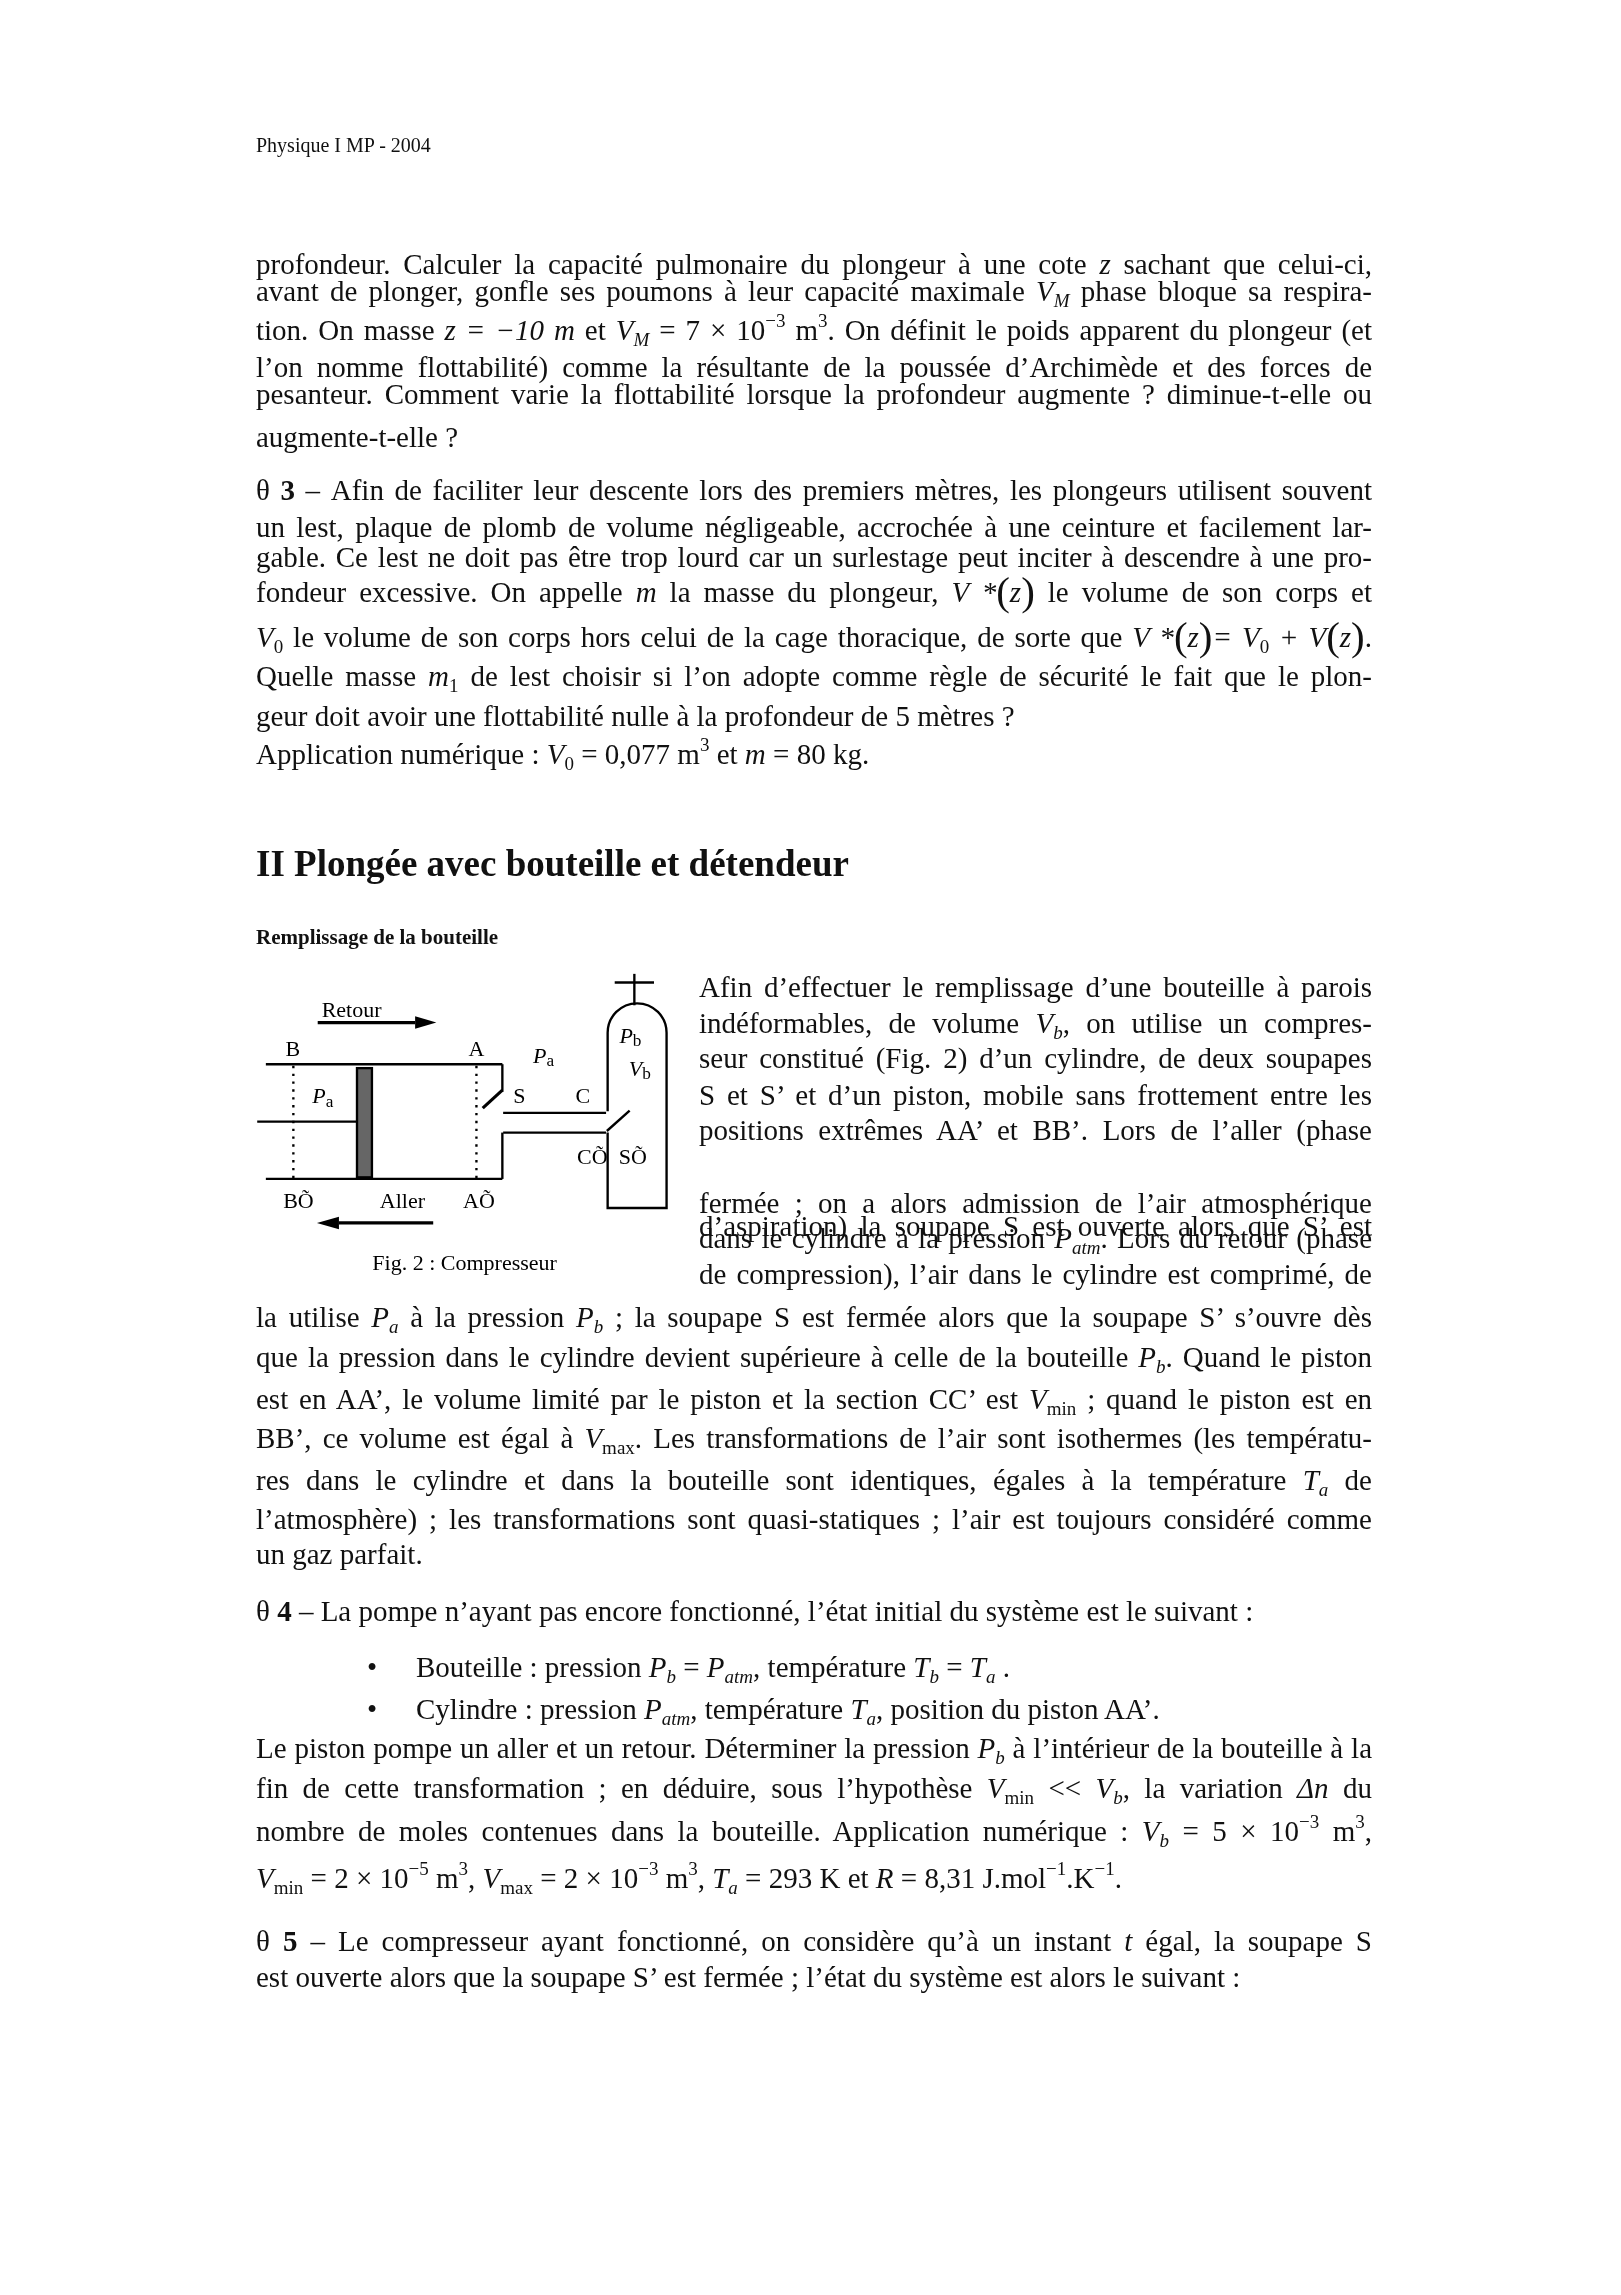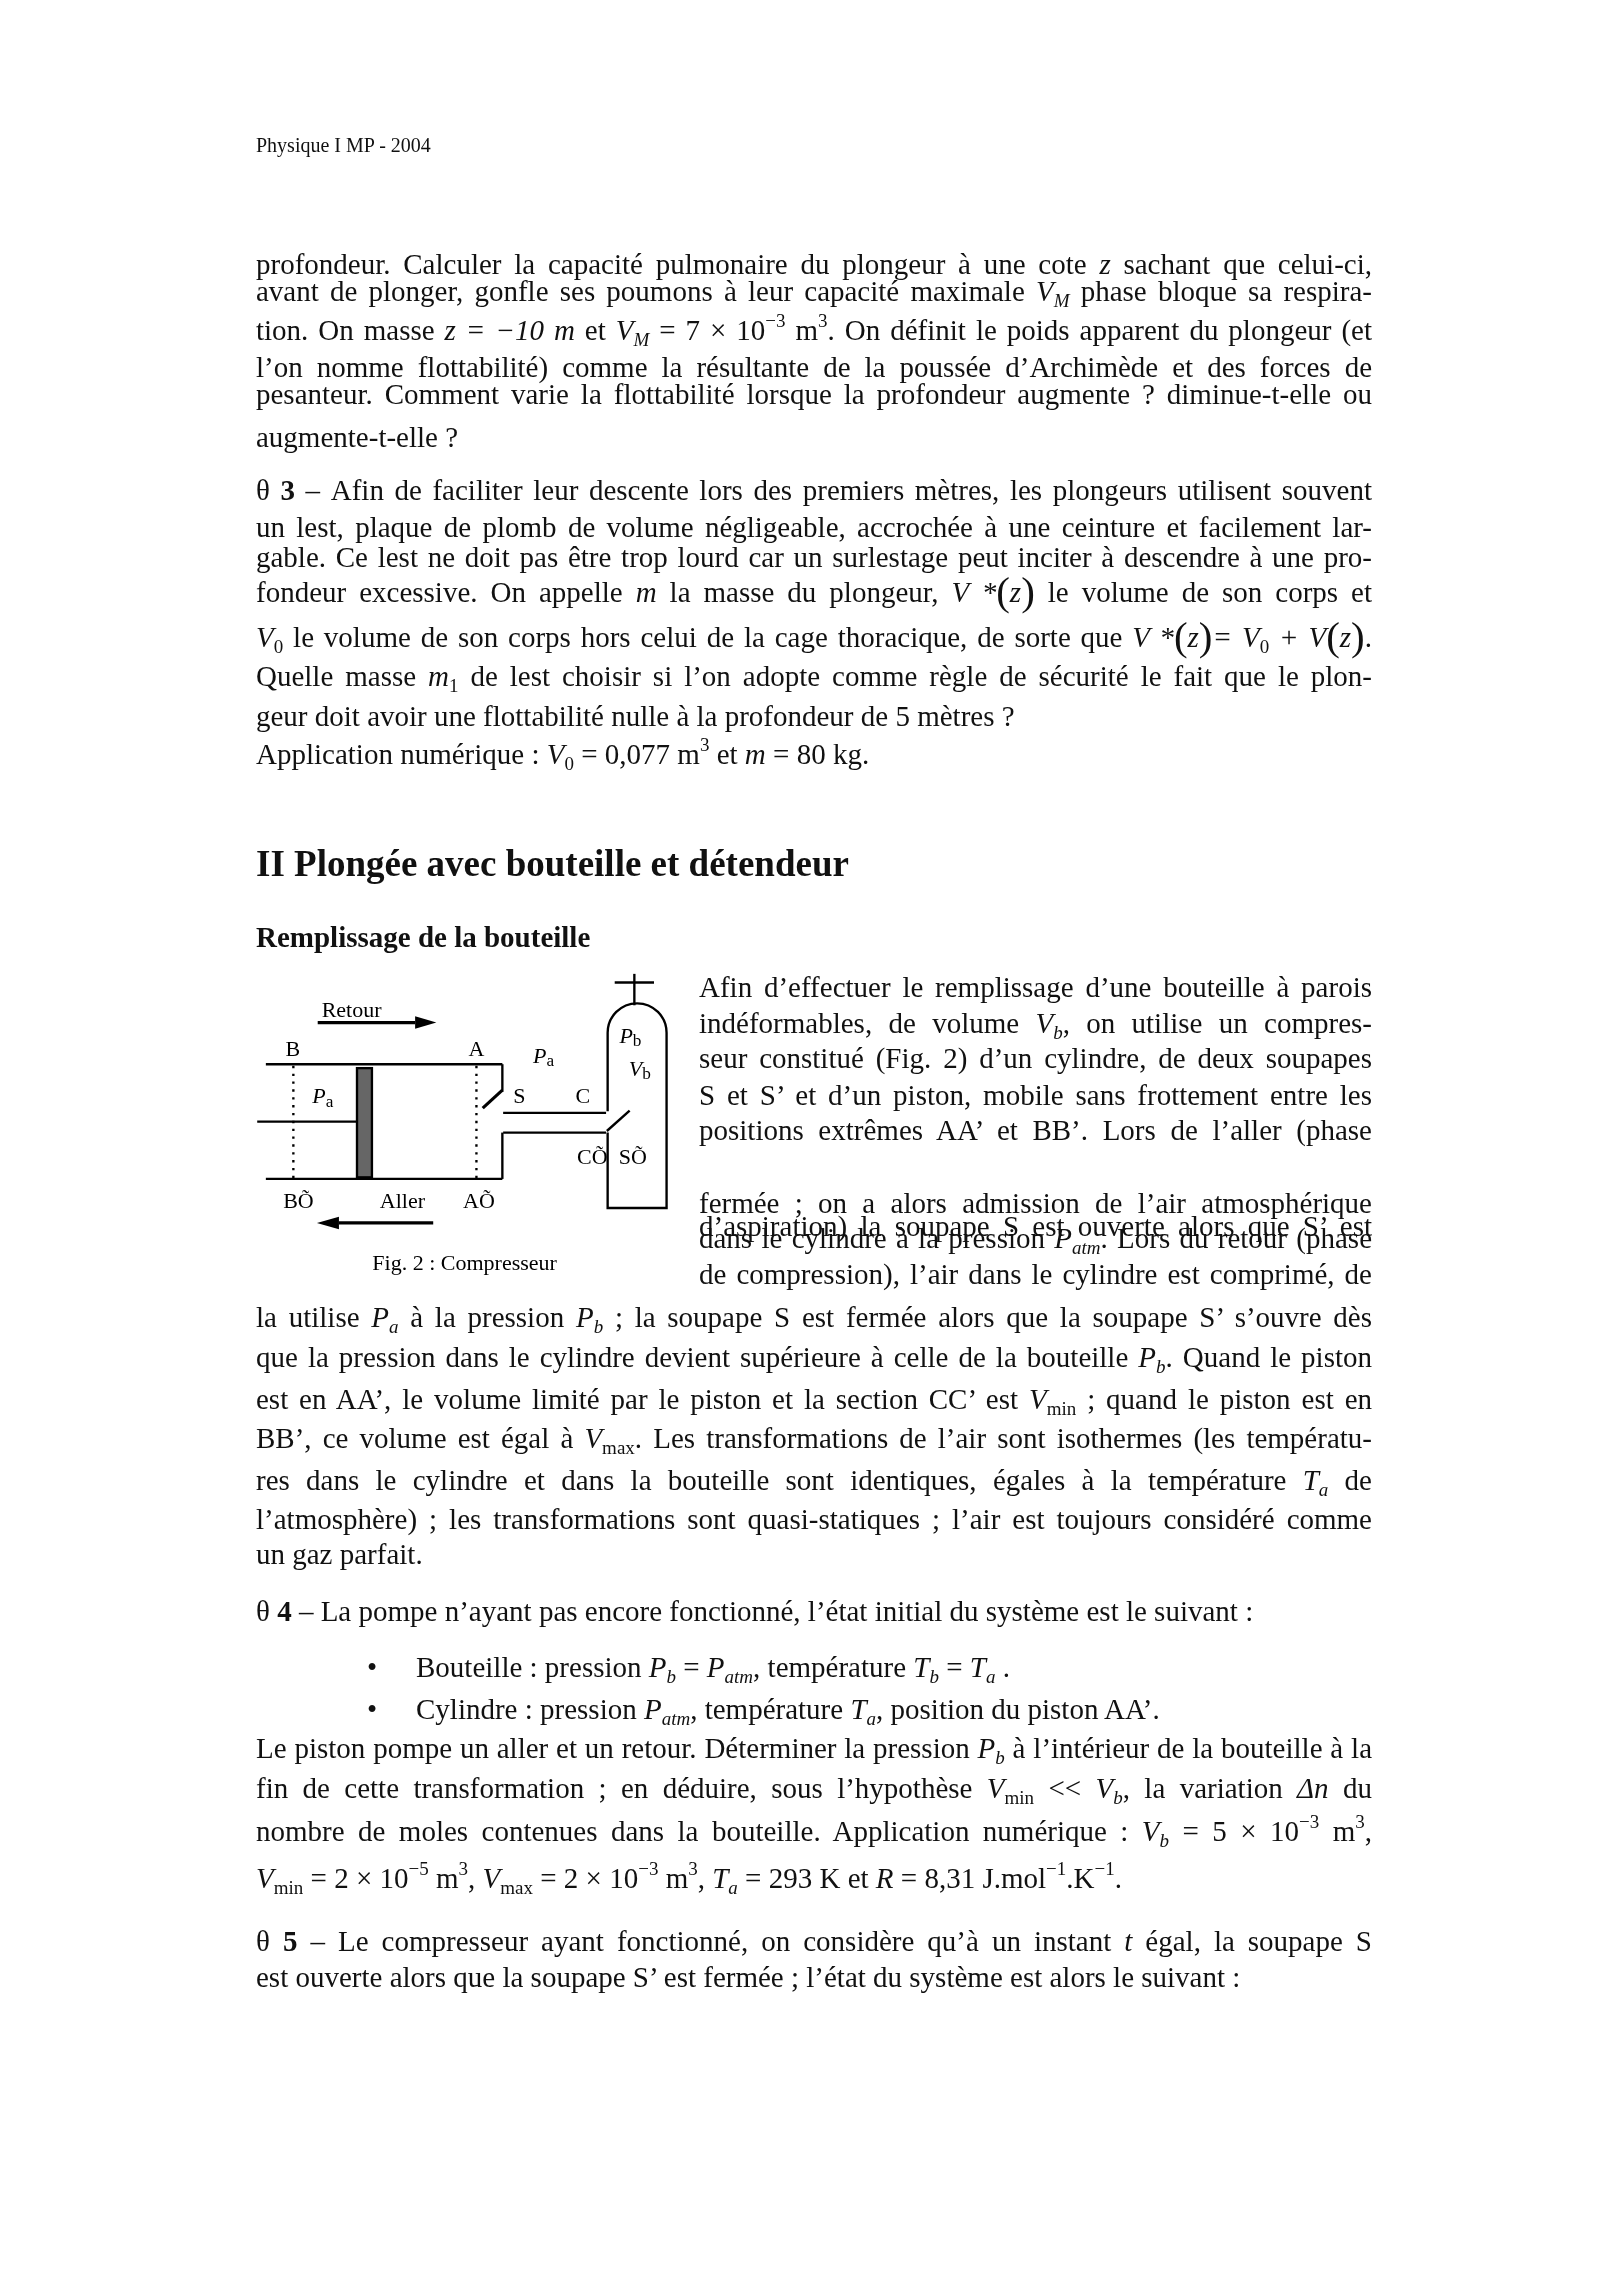--- a/index.html
+++ b/index.html
@@ -8,21 +8,21 @@
   .ln { position:absolute; left:256px; width:1116px; font-size:29px; line-height:36px;
         white-space:nowrap; text-align:justify; text-align-last:justify; }
   .ln.last { text-align-last:left; }
   .i { font-style:italic; }
   .b { font-weight:bold; }
   sub, sup { font-size:19px; line-height:0; }
   sub { vertical-align:-6.3px; }
   sup { vertical-align:12.6px; }
   .hdr { position:absolute; left:256px; top:130px; font-size:20px; line-height:31px; }
   .h2 { position:absolute; left:256px; top:842px; font-size:37px; font-weight:bold; line-height:44px; }
-  .h3 { position:absolute; left:256px; top:919px; font-size:29px; font-weight:bold; line-height:36px; }
+  .h3 { position:absolute; left:256px; top:919px; font-size:21px; font-weight:bold; line-height:36px; }
   .rc { position:absolute; left:699px; width:673px; font-size:29px; line-height:36px;
         white-space:nowrap; text-align:justify; text-align-last:justify; }
   .bullet { position:absolute; left:367px; font-size:29px; line-height:36px; white-space:nowrap; }
   .bullet .dot { display:inline-block; width:49px; }
   .fig { position:absolute; left:236px; top:966px; width:440px; height:330px; }
   .fig text { font-family:"Liberation Serif", serif; }
   .big { font-size:41px; line-height:0; vertical-align:-3.1px; font-weight:normal; }
 </style>
 </head>
 <body>

